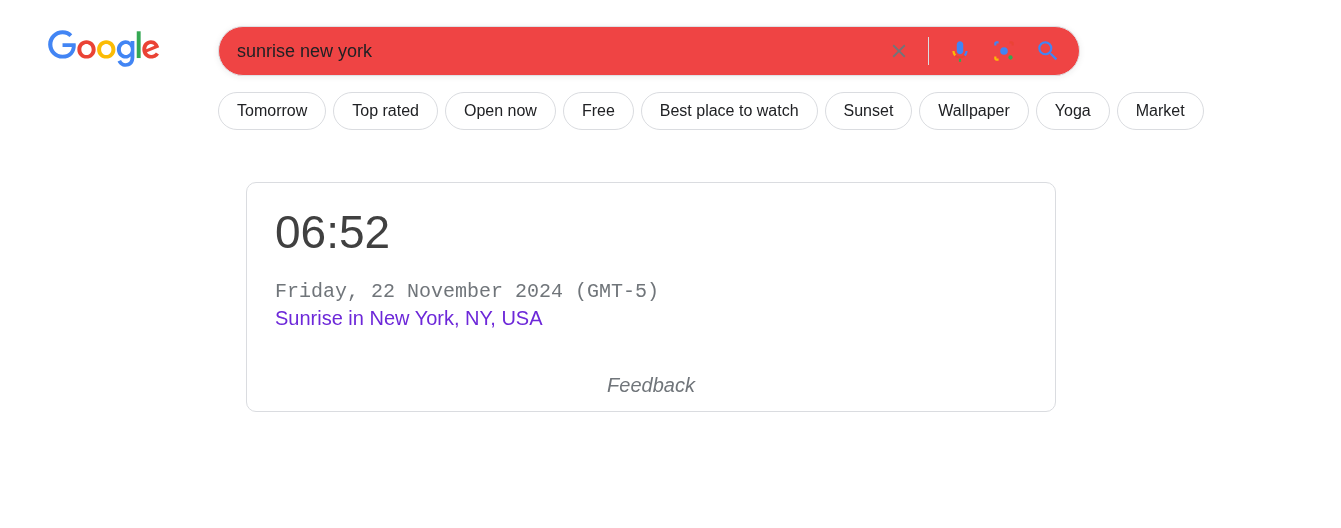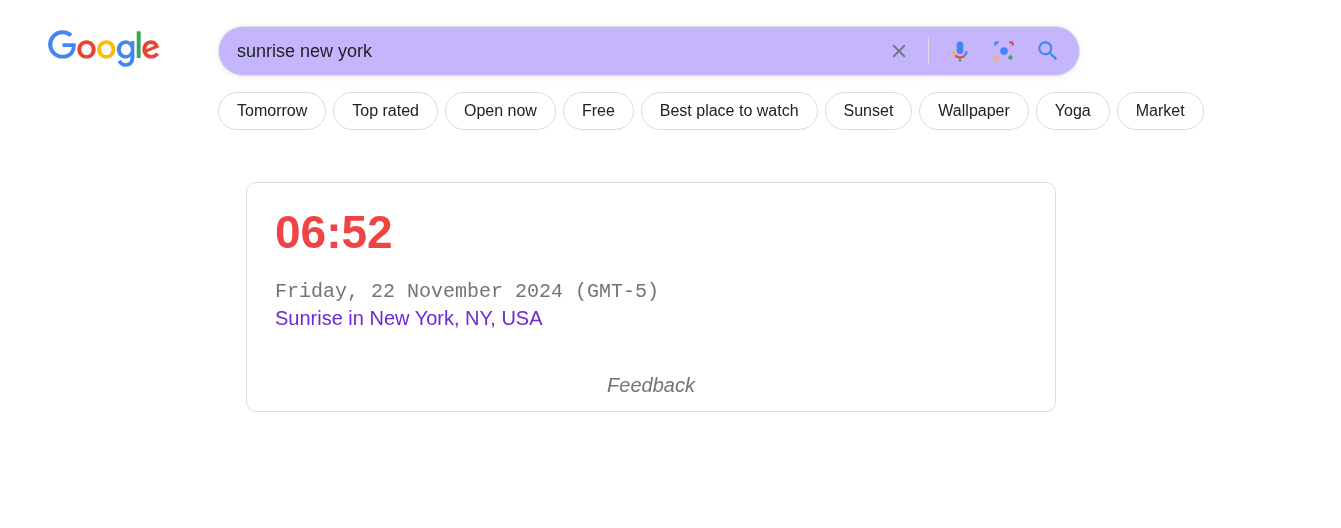--- a/index.html
+++ b/index.html
@@ -5,21 +5,21 @@
     * { margin: 0; padding: 0; box-sizing: border-box; }
     body { font-family: Arial, sans-serif; background: #fff; color: #202124; }
     .container { width: 1341px; position: relative; }
     .top-bar { display: flex; align-items: center; padding: 26px 0 0 48px; }
     .logo { width: 120px; flex-shrink: 0; }
     .search-wrap { margin-left: 50px; }
     .search-box {
       display: flex; align-items: center;
       width: 862px; height: 50px;
       border: 1px solid #dfe1e5; border-radius: 25px;
-      padding: 0 18px; background: #c4b5fd;
+      padding: 0 18px; background: #ef4444;
       box-shadow: 0 1px 6px rgba(32,33,36,0.08);
     }
     .search-input {
       flex: 1; border: none; outline: none;
       font-size: 18px; color: #202124; background: transparent;
     }
     .search-icons { display: flex; align-items: center; gap: 18px; }
     .icon-btn { display: flex; align-items: center; justify-content: center; cursor: pointer; }
     .divider { width: 1px; height: 28px; background: #dadce0; }
     .nav-row {
@@ -48,21 +48,21 @@
       border: 1px solid #dadce0; border-radius: 20px;
       padding: 9px 18px; font-size: 16px; color: #202124;
       cursor: pointer; white-space: nowrap; background: #fff;
     }
     .result-card {
       margin-top: 44px; margin-left: 246px;
       width: 810px;
       border: 1px solid #dadce0; border-radius: 10px;
       padding: 22px 28px 14px 28px;
     }
-    .time-val { font-size: 46px; font-weight: 700; color: #ef4444; }
+    .time-val { font-size: 46px; font-weight: 400; color: #404040; }
     .date-line { font-size: 20px; color: #70757a; margin-top: 21px; font-family: Liberation Mono, monospace; }
     .loc-line { font-size: 20px; color: #6d28d9; margin-top: 4px; }
     .feedback {
       text-align: center; font-size: 20px; font-style: italic;
       color: #70757a; margin-top: 44px; cursor: pointer;
     }
   </style>
 </head>
 <body>
 

